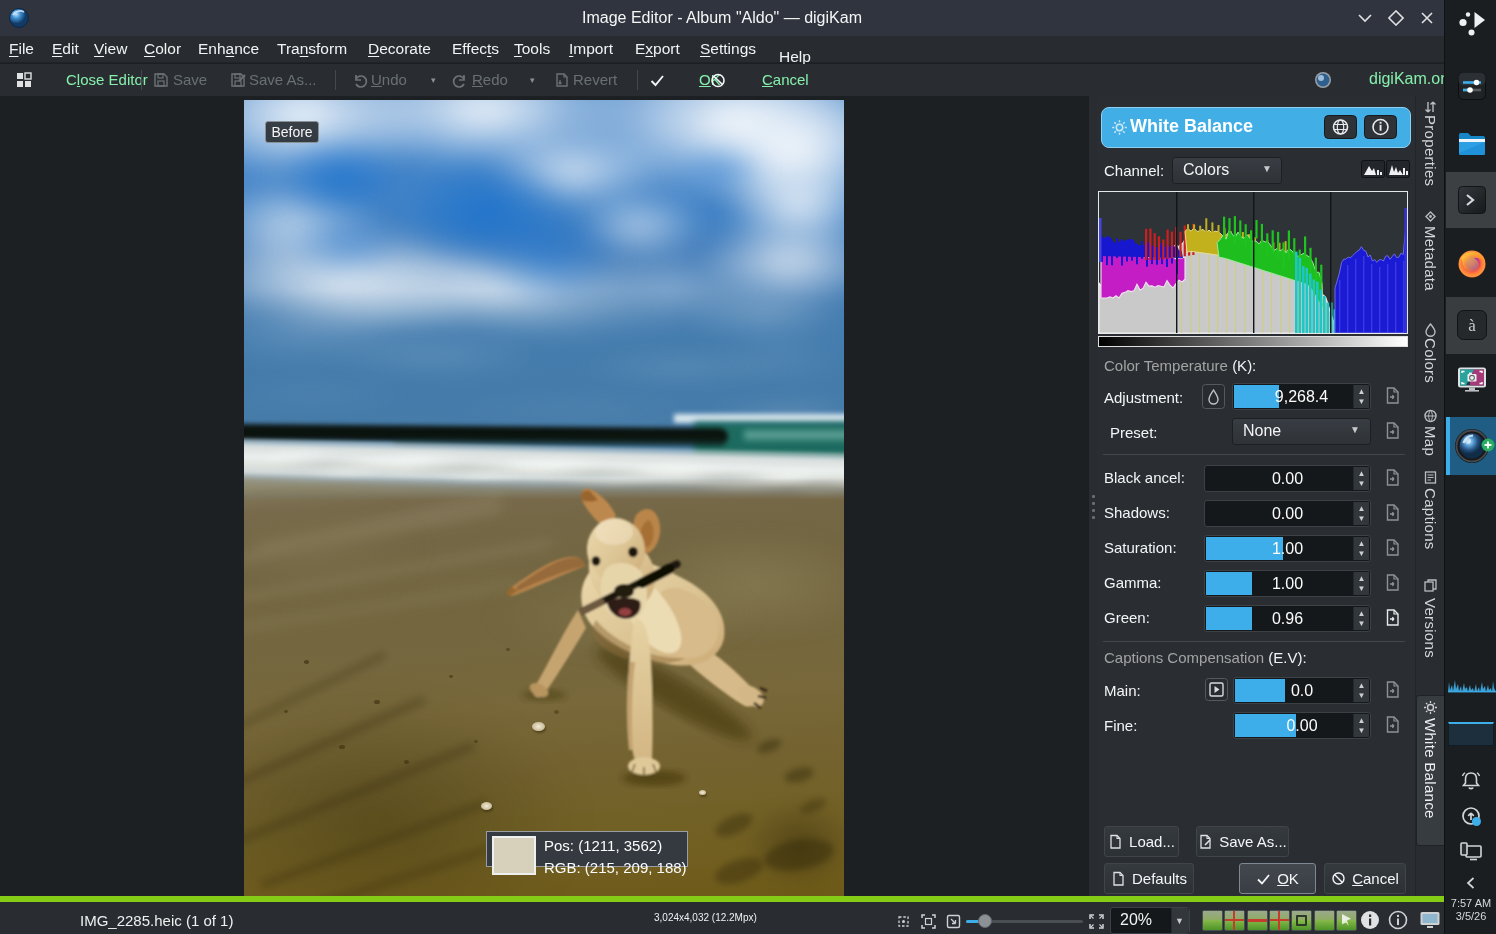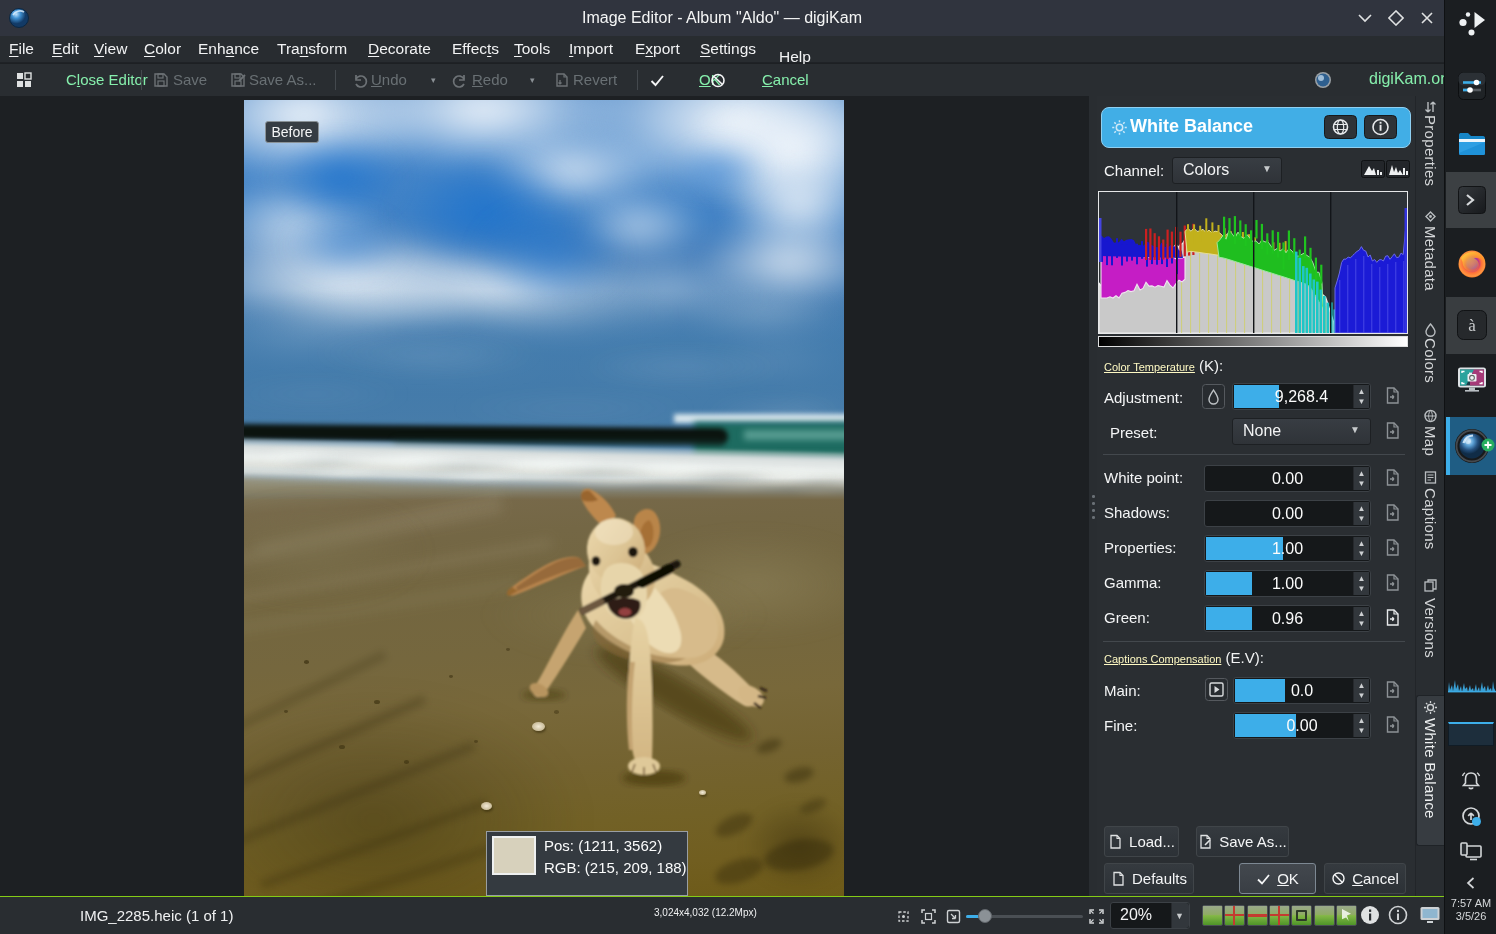--- a/index.html
+++ b/index.html
@@ -18,25 +18,25 @@
 .en{color:#86efac;margin-left:33px;}
 .darr{font-size:9px;color:#8a9094;margin-left:3px;}
 
 #canvas{left:0;top:96px;width:1089px;height:800px;background:#1d2023;overflow:hidden;}
 #photo{left:244px;top:4px;width:600px;height:796px;overflow:hidden;background:#4b7fb9;}
 
 #panel{left:1097px;top:96px;width:318px;height:800px;background:#2a2e32;}
 #sidebar{left:1415px;top:96px;width:29px;height:800px;background:#292d31;border-left:1px solid #222529;}
 #splitter{left:1089px;top:96px;width:8px;height:800px;background:#292d31;}
 
-#statusbar{left:0;top:896px;width:1444px;height:38px;background:#292d31;border-top:1px solid #84cc16;}
+#statusbar{left:0;top:896px;width:1444px;height:38px;background:#292d31;border-top:6px solid #84cc16;}
 
 #dock{left:1444px;top:0;width:52px;height:934px;background:#1b1e21;border-left:1px solid #0f1113;}
 .label{font-size:15px;color:#f4f5f6;}
-.link{color:#fef9c3;text-decoration:underline;font-size:11px;}
+.link{color:#a3a3a3;font-size:15px;}
 .spin{background:#15181a;border:1px solid #3c4146;border-radius:3px;height:27px;}
 .spinfill{position:absolute;left:1px;top:1px;bottom:1px;background:#3daee9;}
 .spinval{position:absolute;width:100%;text-align:center;top:4px;font-size:16px;color:#fcfcfc;}
 .spinarr{position:absolute;right:1px;top:1px;bottom:1px;width:16px;background:#32373c;border-left:1px solid #26292d;}
 .combo{background:linear-gradient(#383d43,#2f3338);border:1px solid #1d2023;border-radius:3px;}
 .btn{background:linear-gradient(#353a3f,#2c3136);border:1px solid #404549;border-radius:3px;color:#f4f5f6;font-size:15px;display:flex;align-items:center;justify-content:center;gap:6px;}
 .vtext{writing-mode:vertical-rl;font-size:15px;color:#d4d6d8;letter-spacing:0.3px;}
 </style>
 </head><body>
 <div id="root">
@@ -303,21 +303,21 @@
         <div class="abs" style="left:237px;top:702px;width:11px;height:8px;border-radius:50%;background:radial-gradient(#f2ead6,#b7a77f);box-shadow:1px 2px 2px rgba(50,40,10,.5);"></div>
         <div class="abs" style="left:455px;top:690px;width:7px;height:5px;border-radius:50%;background:radial-gradient(#f2ead6,#b7a77f);box-shadow:1px 2px 2px rgba(50,40,10,.5);"></div>
         <div class="abs" style="left:512px;top:640px;width:26px;height:12px;border-radius:50%;background:rgba(55,45,12,0.5);filter:blur(3px);transform:rotate(-20deg);"></div>
         <div class="abs" style="left:540px;top:668px;width:30px;height:14px;border-radius:50%;background:rgba(55,45,12,0.5);filter:blur(3px);transform:rotate(-15deg);"></div>
         <div class="abs" style="left:470px;top:716px;width:40px;height:18px;border-radius:50%;background:rgba(55,45,12,0.45);filter:blur(3px);transform:rotate(-25deg);"></div>
         <div class="abs" style="left:520px;top:740px;width:70px;height:30px;border-radius:50%;background:rgba(55,45,12,0.5);filter:blur(3px);transform:rotate(-10deg);"></div>
         <div class="abs" style="left:470px;top:760px;width:50px;height:22px;border-radius:50%;background:rgba(55,45,12,0.45);filter:blur(3px);transform:rotate(-18deg);"></div>
         <div class="abs" style="left:555px;top:700px;width:28px;height:12px;border-radius:50%;background:rgba(55,45,12,0.4);filter:blur(3px);transform:rotate(-22deg);"></div>
         <div class="abs" style="left:500px;top:700px;width:110px;height:90px;background:radial-gradient(ellipse closest-side,rgba(50,40,10,.45),rgba(50,40,10,0));filter:blur(6px);"></div>
         <div class="abs" style="left:21px;top:21px;width:54px;height:22px;background:rgba(42,48,53,0.92);border:1px solid #8a9297;border-radius:3px;color:#f4f5f6;font-size:14px;text-align:center;line-height:20px;">Before</div>
-        <div class="abs" style="left:242px;top:731px;width:202px;height:65px;background:#343a40;border:1px solid #999ea2;">
+        <div class="abs" style="left:242px;top:731px;width:202px;height:36px;background:#343a40;border:1px solid #999ea2;">
           <div class="abs" style="left:5px;top:4px;width:44px;height:39px;background:#d7d1bc;border:2px solid #eef0f0;"></div>
           <div class="abs" style="left:57px;top:3px;font-size:15px;color:#fbfcfc;line-height:21.5px;">Pos: (1211, 3562)<br>RGB: (215, 209, 188)</div>
         </div>
       </div>
     </div>
     <div id="panel" class="abs">
       <div class="abs" style="left:4px;top:11px;width:310px;height:41px;background:#41aee6;border:1px solid #8fd0f2;border-radius:8px;"></div>
       <svg class="abs" style="left:14px;top:23px;" width="17" height="17" viewBox="0 0 17 17">
         <circle cx="8.5" cy="8.5" r="3.2" fill="none" stroke="#cfe9f8" stroke-width="1.5"></circle>
         <line x1="13.70" y1="8.50" x2="15.80" y2="8.50" stroke="#cfe9f8" stroke-width="1.5"></line>
@@ -502,21 +502,21 @@
       <div class="combo abs" style="left:135px;top:322px;width:139px;height:27px;">
         <div class="abs" style="left:10px;top:3px;font-size:16px;color:#f2f3f4;">None</div>
         <div class="abs" style="right:10px;top:5px;font-size:10px;color:#c7cacc;">▼</div>
       </div>
       <svg class="abs" style="left:288px;top:326px;" width="15" height="17" viewBox="0 0 15 17">
         <path d="M2.5 1 H9 L13 5 V16 H2.5 Z" fill="none" stroke="#8d9296" stroke-width="1.4"></path>
         <path d="M9 1 V5 H13" fill="none" stroke="#8d9296" stroke-width="1.2"></path>
         <path d="M5 10 H9 M9 10 L7.3 8.3 M9 10 L7.3 11.7" stroke="#8d9296" stroke-width="1.3" fill="none"></path>
       </svg>
       <div class="abs" style="left:6px;top:358px;width:302px;height:1px;background:#43484d;"></div>
-      <div class="label abs" style="left:7px;top:373px;">White point:</div>
+      <div class="label abs" style="left:7px;top:373px;">Black ancel:</div>
       <div class="spin abs" style="left:107px;top:369px;width:167px;height:27px;">
         <div class="spinfill" style="width:0px;"></div>
         <div class="spinval">0.00</div>
         <div class="spinarr"></div>
         <div class="abs" style="right:4.5px;top:3px;font-size:8px;color:#cdd0d2;">▲</div>
         <div class="abs" style="right:4.5px;bottom:3px;font-size:8px;color:#cdd0d2;">▼</div>
       </div>
       <svg class="abs" style="left:288px;top:373px;" width="15" height="17" viewBox="0 0 15 17">
         <path d="M2.5 1 H9 L13 5 V16 H2.5 Z" fill="none" stroke="#8d9296" stroke-width="1.4"></path>
         <path d="M9 1 V5 H13" fill="none" stroke="#8d9296" stroke-width="1.2"></path>
@@ -528,21 +528,21 @@
         <div class="spinval">0.00</div>
         <div class="spinarr"></div>
         <div class="abs" style="right:4.5px;top:3px;font-size:8px;color:#cdd0d2;">▲</div>
         <div class="abs" style="right:4.5px;bottom:3px;font-size:8px;color:#cdd0d2;">▼</div>
       </div>
       <svg class="abs" style="left:288px;top:408px;" width="15" height="17" viewBox="0 0 15 17">
         <path d="M2.5 1 H9 L13 5 V16 H2.5 Z" fill="none" stroke="#8d9296" stroke-width="1.4"></path>
         <path d="M9 1 V5 H13" fill="none" stroke="#8d9296" stroke-width="1.2"></path>
         <path d="M5 10 H9 M9 10 L7.3 8.3 M9 10 L7.3 11.7" stroke="#8d9296" stroke-width="1.3" fill="none"></path>
       </svg>
-      <div class="label abs" style="left:7px;top:443px;">Properties:</div>
+      <div class="label abs" style="left:7px;top:443px;">Saturation:</div>
       <div class="spin abs" style="left:107px;top:439px;width:167px;height:27px;">
         <div class="spinfill" style="width:77px;"></div>
         <div class="spinval">1.00</div>
         <div class="spinarr"></div>
         <div class="abs" style="right:4.5px;top:3px;font-size:8px;color:#cdd0d2;">▲</div>
         <div class="abs" style="right:4.5px;bottom:3px;font-size:8px;color:#cdd0d2;">▼</div>
       </div>
       <svg class="abs" style="left:288px;top:443px;" width="15" height="17" viewBox="0 0 15 17">
         <path d="M2.5 1 H9 L13 5 V16 H2.5 Z" fill="none" stroke="#8d9296" stroke-width="1.4"></path>
         <path d="M9 1 V5 H13" fill="none" stroke="#8d9296" stroke-width="1.2"></path>

